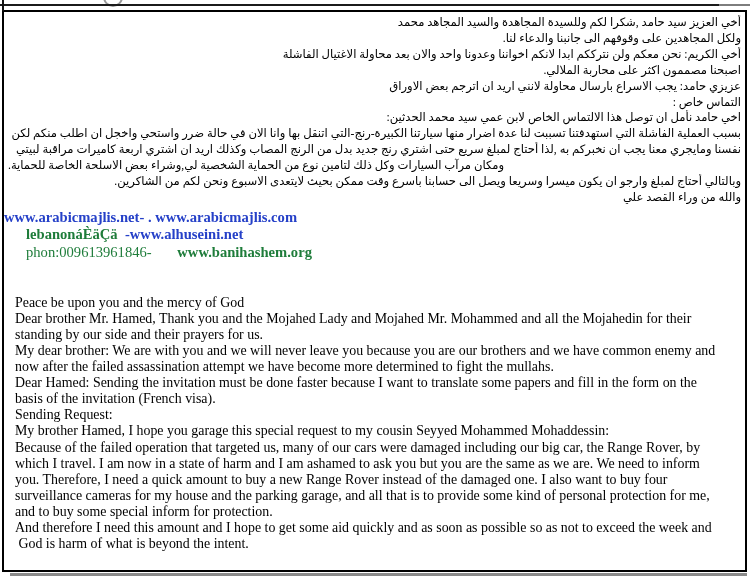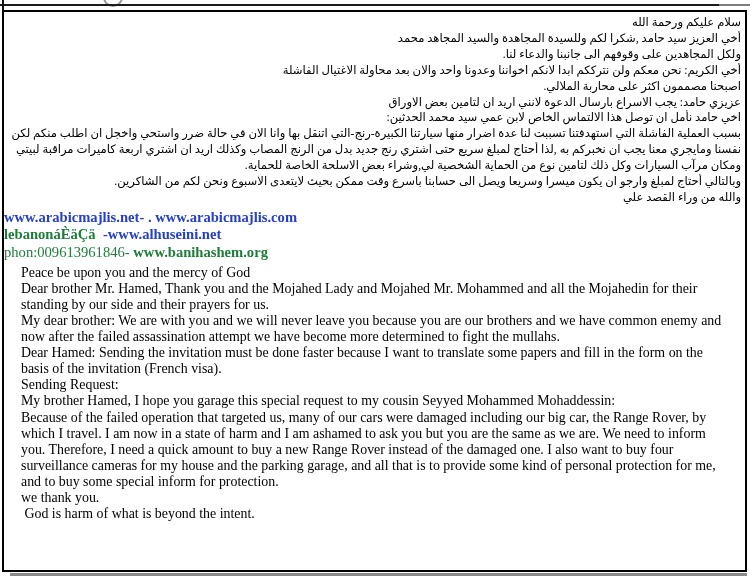--- a/index.html
+++ b/index.html
@@ -37,32 +37,32 @@
   .arabic { padding: 3px 4px 0 4px; overflow: hidden; }
   .ar-line {
     direction: rtl;
     text-align: right;
     white-space: nowrap;
     font-size: 11.6px;
     line-height: 15.9px;
     color: #000;
     overflow: hidden;
   }
-  .ar-line.align-left { text-align: right; }
+  .ar-line.align-left { text-align: left; }
 
   
   .links { text-align: left; padding-top: 3px; }
   .link-line { font-size: 14.6px; line-height: 17.6px; white-space: pre; }
   .bold { font-weight: 700; }
   .blue  { color: var(--link-blue, #2540c8); }
-  .green { color: var(--link-green, #1e7c3a); }
+  .green { color: var(--link-green, #1e7c3a); padding-left: 22px; }
   .link { cursor: pointer; text-decoration: none; }
 
   
-  .english { padding: 3px 0 0 17px; }
+  .english { padding: 3px 0 0 11px; margin-top: 30px; }
   .en-line {
     font-size: 13.9px;
     line-height: 16.1px;
     color: #000;
     white-space: pre;
     overflow: hidden;
   }
 </style>
 </head>
 <body>
@@ -70,26 +70,26 @@
 <div class="screen">
 
   <div class="top-circle"></div>
   <div class="top-line"></div>
   <div class="top-line-right"></div>
   <div class="top-vline"></div>
 
   <div class="doc">
 
     <div class="arabic">
-      <div class="ar-line">سلام عليكم ورحمة الله</div>
       <div class="ar-line">أخي العزيز سيد حامد ,شكرا لكم وللسيدة المجاهدة والسيد المجاهد محمد</div>
       <div class="ar-line">ولكل المجاهدين على وقوفهم الى جانبنا والدعاء لنا.</div>
       <div class="ar-line">أخي الكريم: نحن معكم ولن نترككم ابدا لانكم اخواننا وعدونا واحد والان بعد محاولة الاغتيال الفاشلة</div>
       <div class="ar-line">اصبحنا مصممون اكثر على محاربة الملالي.</div>
-      <div class="ar-line">عزيزي حامد: يجب الاسراع بارسال الدعوة لانني اريد ان لتامين بعض الاوراق</div>
+      <div class="ar-line">عزيزي حامد: يجب الاسراع بارسال محاولة لانني اريد ان اترجم بعض الاوراق</div>
+      <div class="ar-line">التماس خاص :</div>
       <div class="ar-line">اخي حامد نأمل ان توصل هذا الالتماس الخاص لابن عمي سيد محمد الحدثين:</div>
       <div class="ar-line">بسبب العملية الفاشلة التي استهدفتنا تسببت لنا عدة اضرار منها سيارتنا الكبيرة-رنج-التي اتنقل بها وانا الان في حالة ضرر واستحي واخجل ان اطلب منكم لكن انتم</div>
       <div class="ar-line">نفسنا ومايجري معنا يجب ان نخبركم به ,لذا أحتاج لمبلغ سريع حتى اشتري رنج جديد بدل من الرنج المصاب وكذلك اريد ان اشتري اربعة كاميرات مراقبة لبيتي</div>
       <div class="ar-line align-left">ومكان مرآب السيارات وكل ذلك لتامين نوع من الحماية الشخصية لي,وشراء بعض الاسلحة الخاصة للحماية.</div>
       <div class="ar-line">وبالتالي أحتاج لمبلغ وارجو ان يكون ميسرا وسريعا ويصل الى حسابنا باسرع وقت ممكن بحيث لايتعدى الاسبوع ونحن لكم من الشاكرين.</div>
       <div class="ar-line">والله من وراء القصد علي</div>
     </div>
 
     <div class="links">
       <div class="link-line"><span class="link blue bold">www.arabicmajlis.net- . www.arabicmajlis.com</span></div>
@@ -105,21 +105,21 @@
       <div class="en-line">now after the failed assassination attempt we have become more determined to fight the mullahs.</div>
       <div class="en-line">Dear Hamed: Sending the invitation must be done faster because I want to translate some papers and fill in the form on the</div>
       <div class="en-line">basis of the invitation (French visa).</div>
       <div class="en-line">Sending Request:</div>
       <div class="en-line">My brother Hamed, I hope you garage this special request to my cousin Seyyed Mohammed Mohaddessin:</div>
       <div class="en-line">Because of the failed operation that targeted us, many of our cars were damaged including our big car, the Range Rover, by</div>
       <div class="en-line">which I travel. I am now in a state of harm and I am ashamed to ask you but you are the same as we are. We need to inform</div>
       <div class="en-line">you. Therefore, I need a quick amount to buy a new Range Rover instead of the damaged one. I also want to buy four</div>
       <div class="en-line">surveillance cameras for my house and the parking garage, and all that is to provide some kind of personal protection for me,</div>
       <div class="en-line">and to buy some special inform for protection.</div>
-      <div class="en-line">we thank you.</div>
+      <div class="en-line">And therefore I need this amount and I hope to get some aid quickly and as soon as possible so as not to exceed the week and</div>
       <div class="en-line"> God is harm of what is beyond the intent.</div>
     </div>
 
   </div>
 
   <div class="doc-shadow-bottom"></div>
 
 </div>
 
 </body></html>

